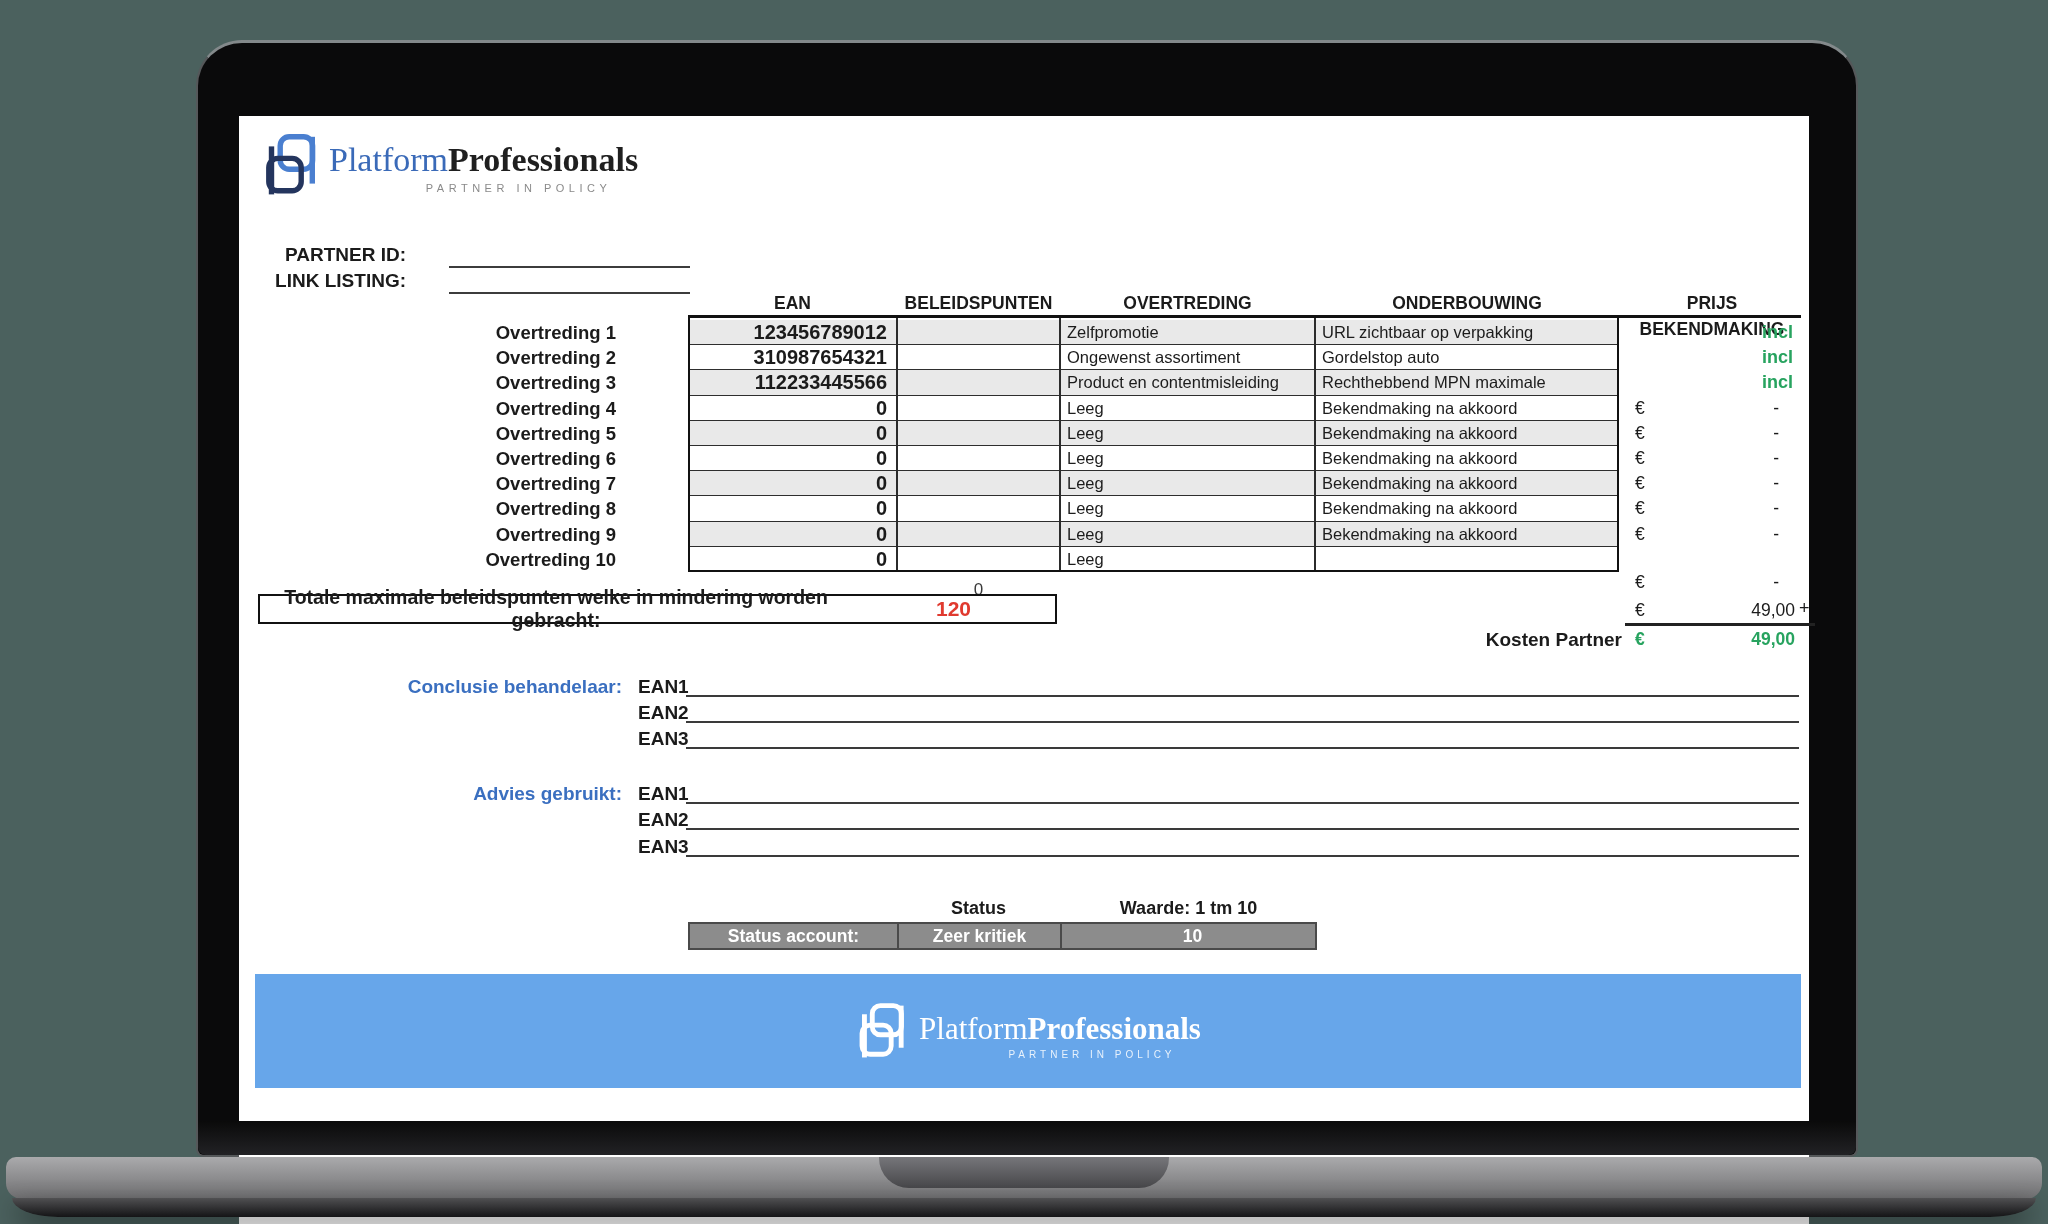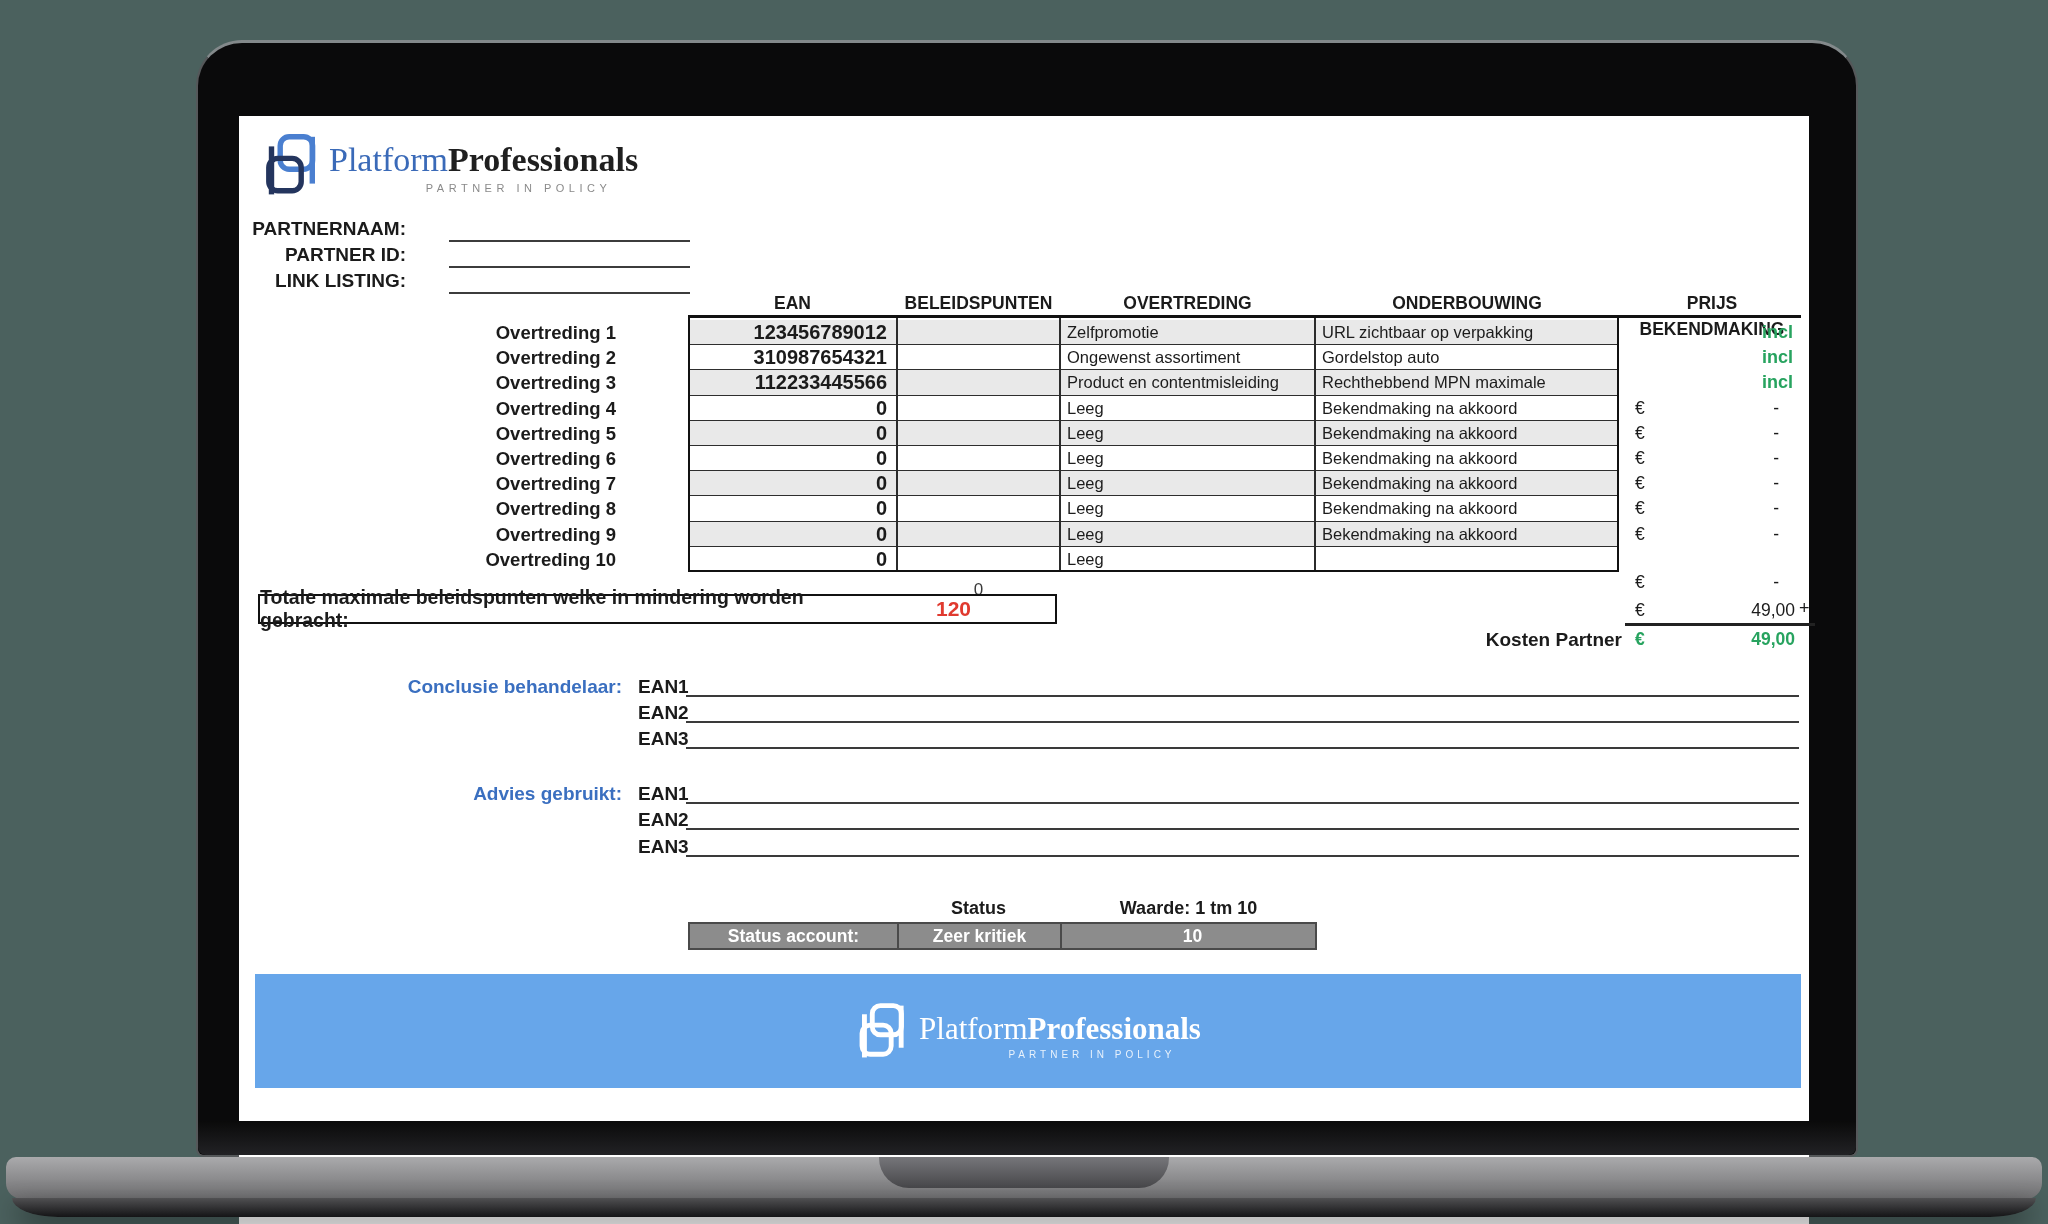--- a/index.html
+++ b/index.html
@@ -70,21 +70,21 @@
   .mrow.incl .amt{color:#27a35f;font-weight:700;font-size:18px;padding-right:2px;}
   .plus{position:absolute;left:1560px;font-size:18px;font-weight:400;}
   .sumline{position:absolute;left:1386px;top:507px;width:190px;height:2.5px;background:#222;}
   .rlabel{position:absolute;text-align:right;font-weight:700;font-size:19px;line-height:25px;left:700px;width:683px;white-space:nowrap;}
   .green{color:#27a35f;}
   .green .cur{color:#27a35f;font-weight:700;}
   .green .amt{color:#27a35f;font-weight:700;}
   
   .totbox{position:absolute;left:19px;top:478px;width:799px;height:30px;border:2.5px solid #111;
     box-sizing:border-box;display:flex;align-items:center;}
-  .totbox .tl{width:592px;text-align:left;font-weight:700;font-size:19.5px;}
+  .totbox .tl{width:592px;text-align:center;font-weight:700;font-size:19.5px;}
   .totbox .tv{flex:1;text-align:center;color:#e03a2f;font-weight:700;font-size:21px;}
   
   .seclabel{position:absolute;left:0;width:383px;text-align:right;color:#3a6fc0;font-weight:700;font-size:19px;line-height:26px;}
   .eanrow{position:absolute;left:399px;width:1161px;height:26px;display:flex;}
   .eanlab{width:48px;font-weight:700;font-size:19px;line-height:26px;}
   .eline{flex:1;border-bottom:2px solid #3a3a3a;margin-bottom:3px;}
   
   .sthead{position:absolute;top:780px;height:25px;font-weight:700;font-size:18px;line-height:25px;text-align:center;}
   .statusbar{position:absolute;left:449px;top:806px;width:629px;height:28px;background:#8c8c8c;
     border:2px solid #4a4a4a;box-sizing:border-box;display:flex;color:#fff;font-weight:700;font-size:17.5px;}
@@ -113,24 +113,20 @@
         <line x1="85.5" y1="8" x2="85.5" y2="86" stroke="#4a7fd0" stroke-width="9"></line>
         <rect x="13" y="44" width="54" height="54" rx="15" fill="none" stroke="#24355e" stroke-width="9"></rect>
         <line x1="17.5" y1="24" x2="17.5" y2="104" stroke="#24355e" stroke-width="9"></line>
       </svg>
       <div>
         <div class="brand"><span class="b1">Platform</span><span class="b2">Professionals</span></div>
         <div class="tagline">PARTNER IN POLICY</div>
       </div>
     </div>
 
-    <div class="pfrow" style="top:100px">
-      <div class="pflabel">PARTNERNAAM:</div>
-      <div class="pfline"></div>
-    </div>
     <div class="pfrow" style="top:126px">
       <div class="pflabel">PARTNER ID:</div>
       <div class="pfline"></div>
     </div>
     <div class="pfrow" style="top:152px">
       <div class="pflabel">LINK LISTING:</div>
       <div class="pfline"></div>
     </div>
 
     <div class="thead" style="left:449px;width:209px">EAN</div>

